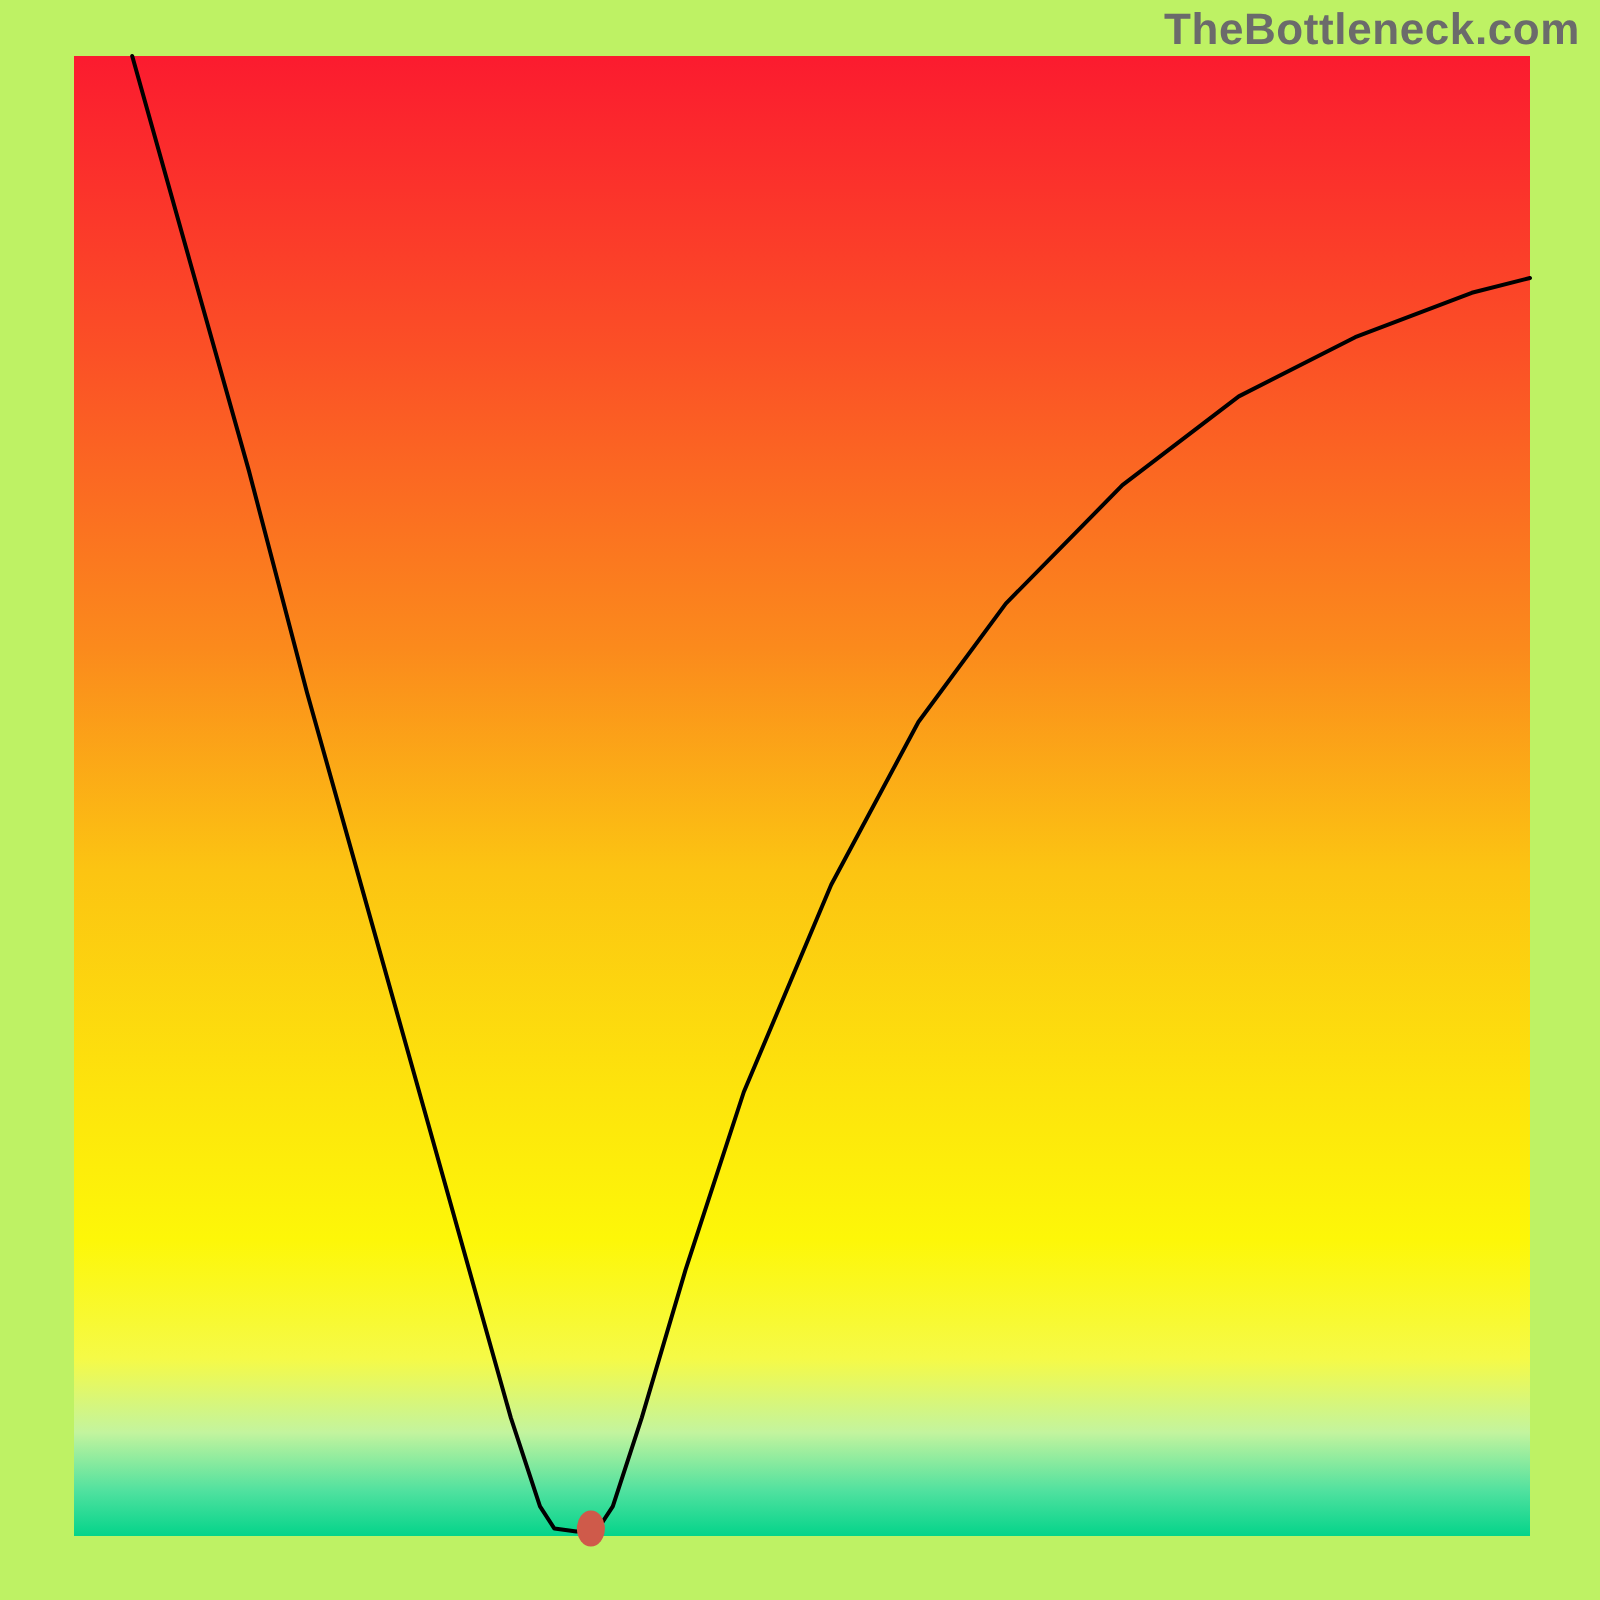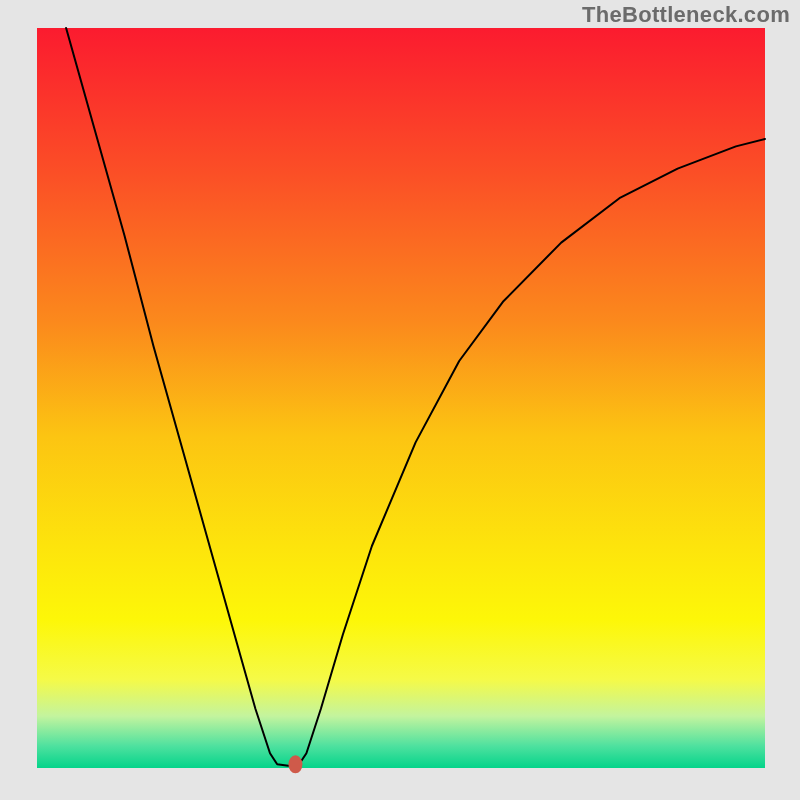--- a/index.html
+++ b/index.html
@@ -8,21 +8,21 @@
     width: 800px;
     height: 800px;
     background: #000;
     font-family: Arial, Helvetica, sans-serif;
     overflow: hidden;
   }
   .frame {
     position: relative;
     width: 800px;
     height: 800px;
-    background: #e5e5e5;
+    background: #bef264;
   }
   .watermark {
     position: absolute;
     top: 2px;
     right: 10px;
     color: #6b6b6b;
     font-size: 22px;
     font-weight: 600;
     letter-spacing: 0.3px;
     z-index: 5;

